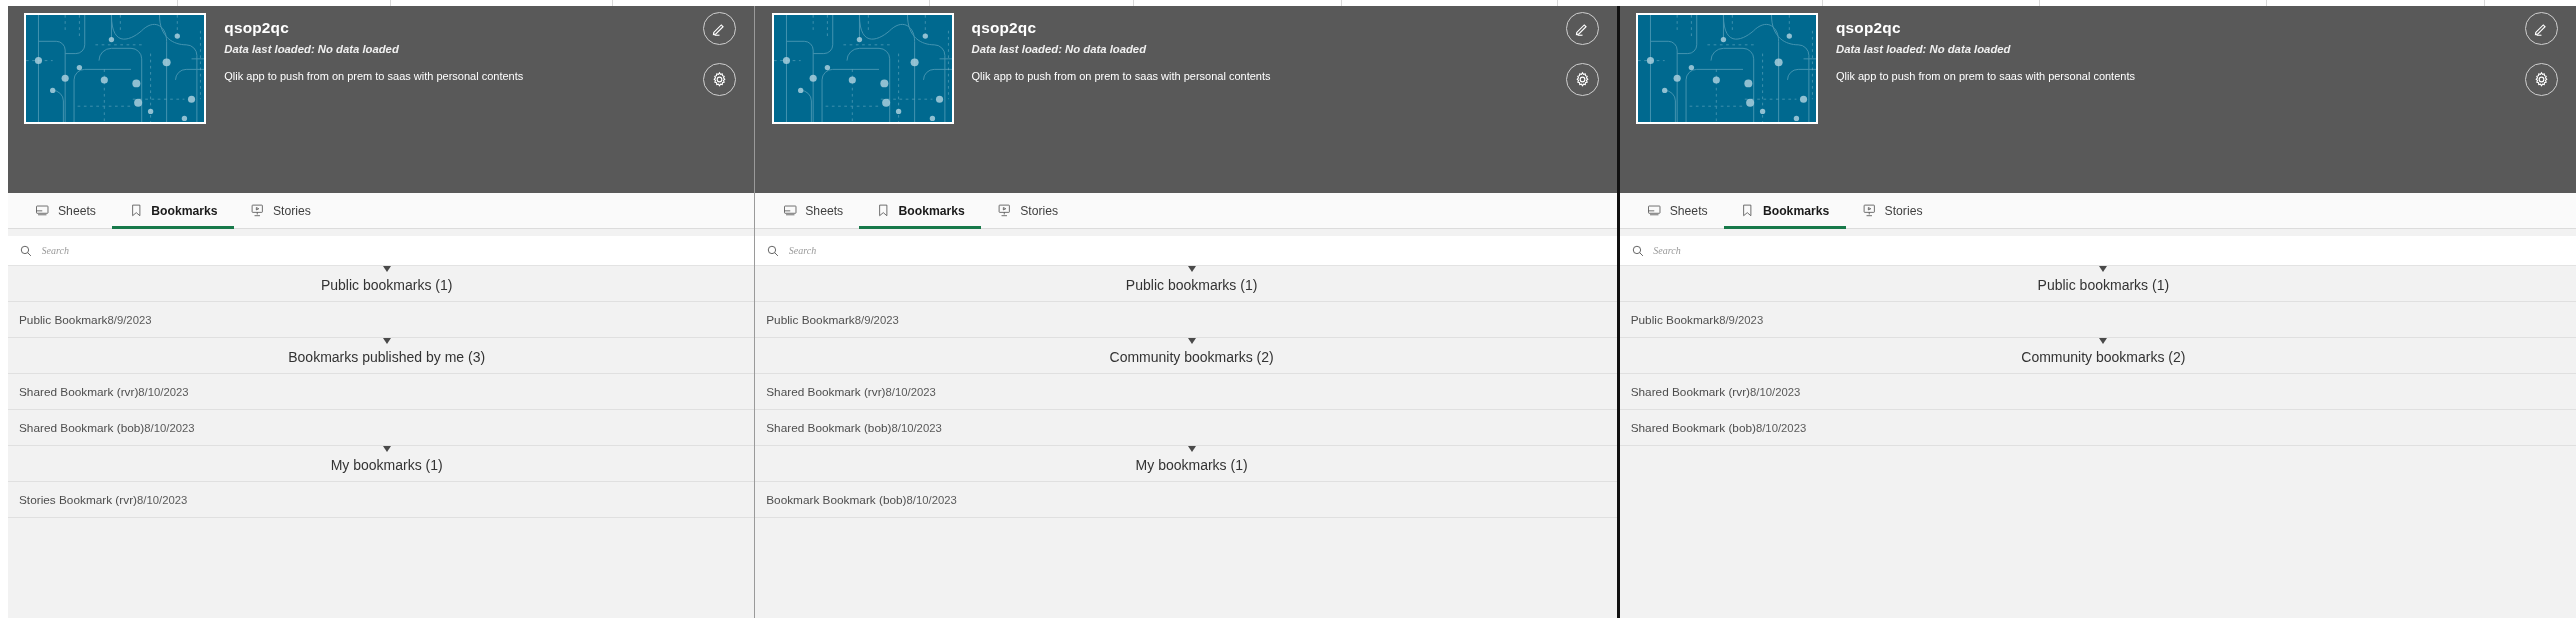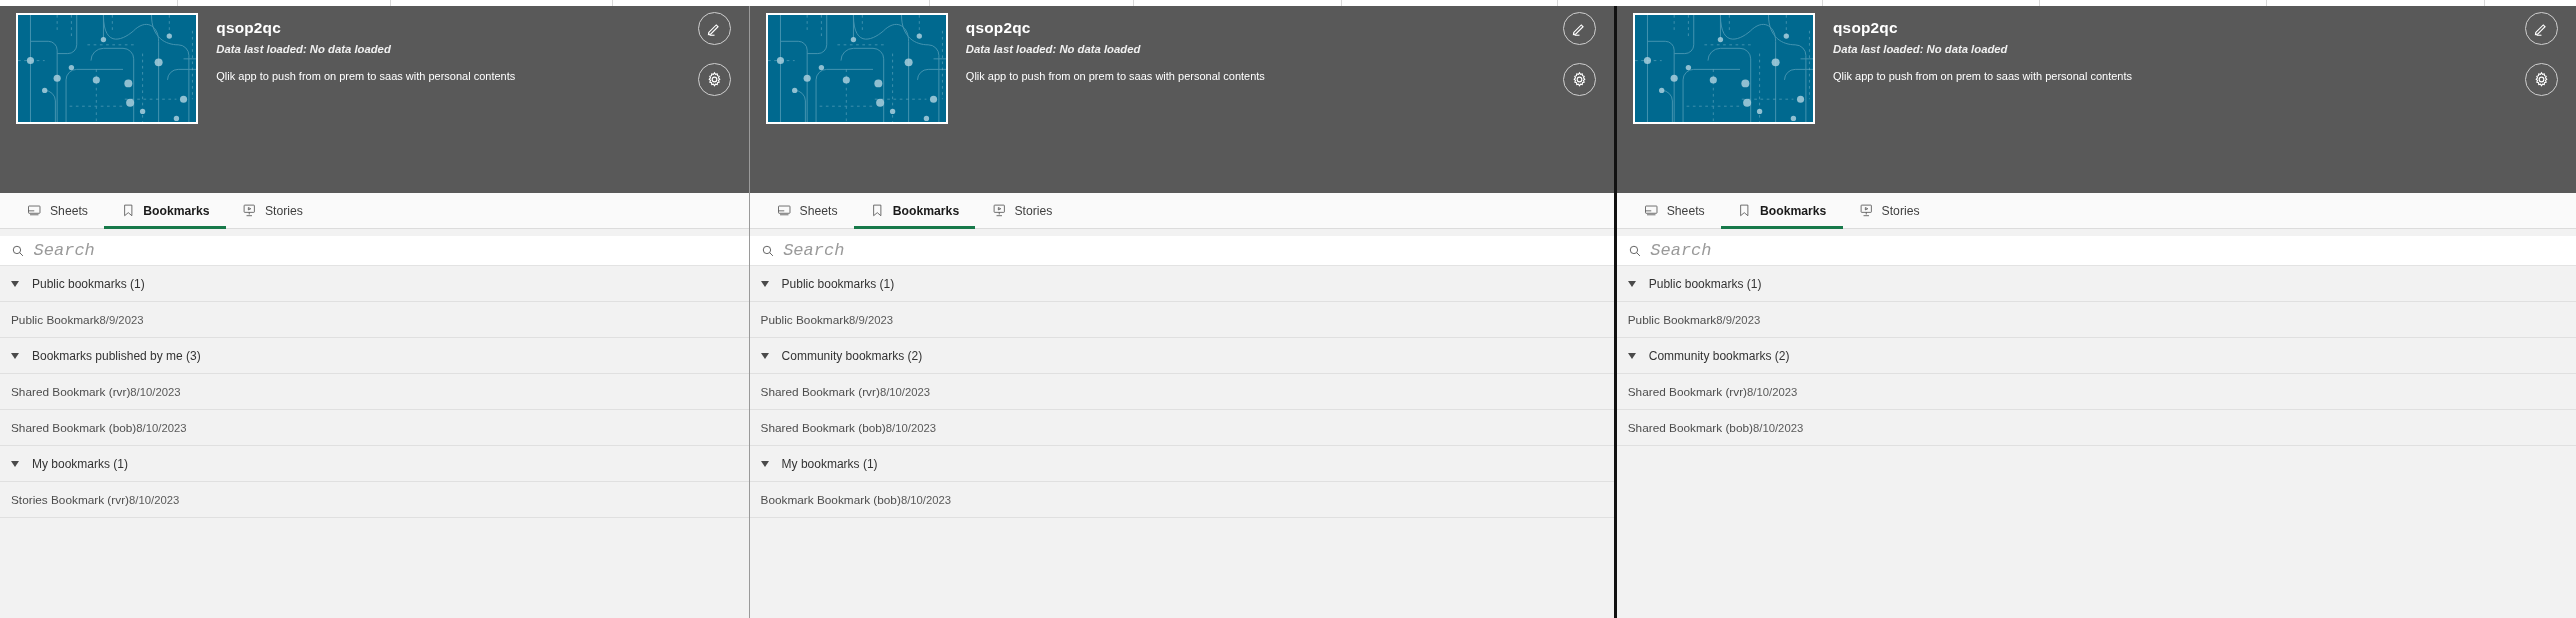--- a/index.html
+++ b/index.html
@@ -77,31 +77,31 @@
 
   
   .searchwrap { background: #f2f2f2; padding: 7.3px 0 0 0; flex: 0 0 auto; }
   .searchbox {
     background: #ffffff; height: 30px; display: flex; align-items: center;
     padding-left: 11px; gap: 9px; border-bottom: 0.9px solid #e3e3e3;
   }
   .searchbox svg { width: 13.6px; height: 13.6px; stroke:#555; fill:none; stroke-width:1.6; flex:0 0 auto;}
   .searchbox input {
     border: 0; outline: 0; background: transparent; flex: 1;
-    font-family: Liberation Mono, monospace;
-    font-size: 17px; font-style: italic; color: #4a4a4a;
+    font-family: Liberation Serif, serif;
+    font-size: 10px; font-style: italic; color: #4a4a4a;
   }
   .searchbox input::placeholder { color: #9a9a9a; font-style: italic; }
 
   
   .bmlist { background: #f2f2f2; flex: 1 1 auto; }
   .bm-group {
-    height: 36px; display: flex; align-items: center; gap: 13px;
+    height: 36px; display: flex; align-items: center; gap: 5px;
     padding-left: 11px; border-bottom: 0.9px solid #e0e0e0;
-    font-size: 12px; color: #333333;
+    font-size: 14px; color: #333333; flex-direction: column;
   }
   .bm-group .caret {
     width: 0; height: 0; border-left: 4.5px solid transparent; border-right: 4.5px solid transparent;
     border-top: 6.3px solid #4a4a4a; flex: 0 0 auto; cursor: pointer;
   }
   .bm-group .glabel { white-space: nowrap; }
   .bm-row {
     height: 36px; display: flex; align-items: center; justify-content: flex-start;
     padding: 0 16.3px 0 11px; border-bottom: 0.9px solid #e0e0e0;
     font-size: 11.8px; color: #4d4d4d; cursor: pointer;
@@ -120,21 +120,21 @@
     <span class="tick" style="left:929px"></span>
     <span class="tick" style="left:1133px"></span>
     <span class="tick" style="left:1341px"></span>
     <span class="tick" style="left:1557px"></span>
     <span class="tick" style="left:1822px"></span>
     <span class="tick" style="left:2039px"></span>
     <span class="tick" style="left:2266px"></span>
     <span class="tick" style="left:2484px"></span>
   </div>
 
-  <div id="panels-host" style="display:flex;width:2576px;height:466px;">
+  <div id="panels-host" style="display:flex;width:2576px;height:466px;padding-left:8px;">
   <div class="panel p1">
 
     <div class="apphead">
       <div class="apphead-inner">
         <div class="thumb">
           <svg viewBox="0 0 200 122" preserveAspectRatio="none" aria-hidden="true">
             <rect x="0" y="0" width="200" height="122" fill="#00698f"></rect>
             <g stroke="#7fb8cc" stroke-width="1.1" fill="none" opacity="0.55">
               <path d="M14 0 V122"></path>
               <path d="M14 30 H34 a10 10 0 0 1 10 10 V122"></path>

